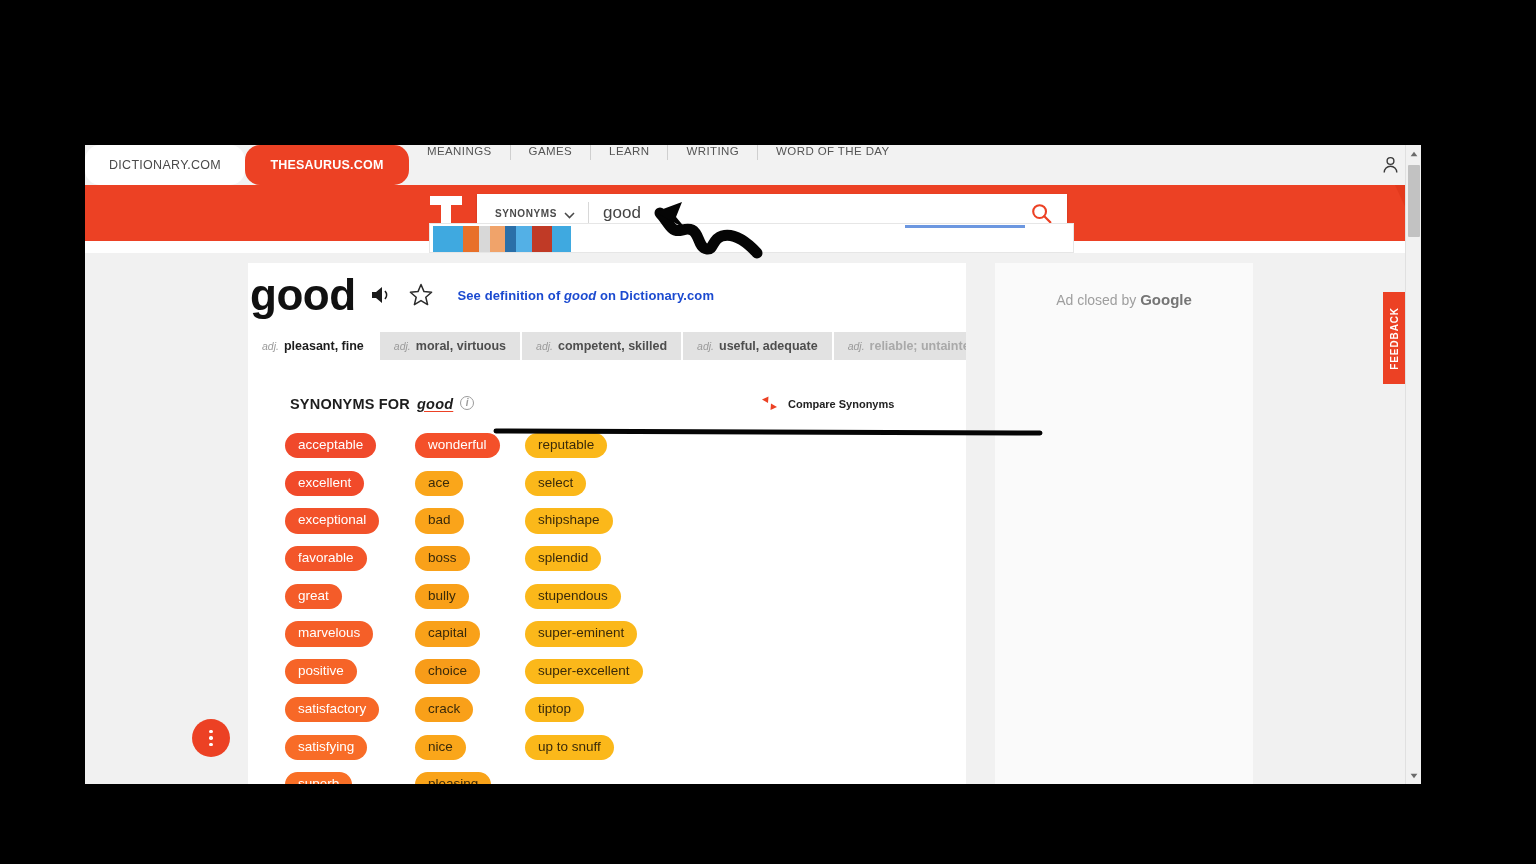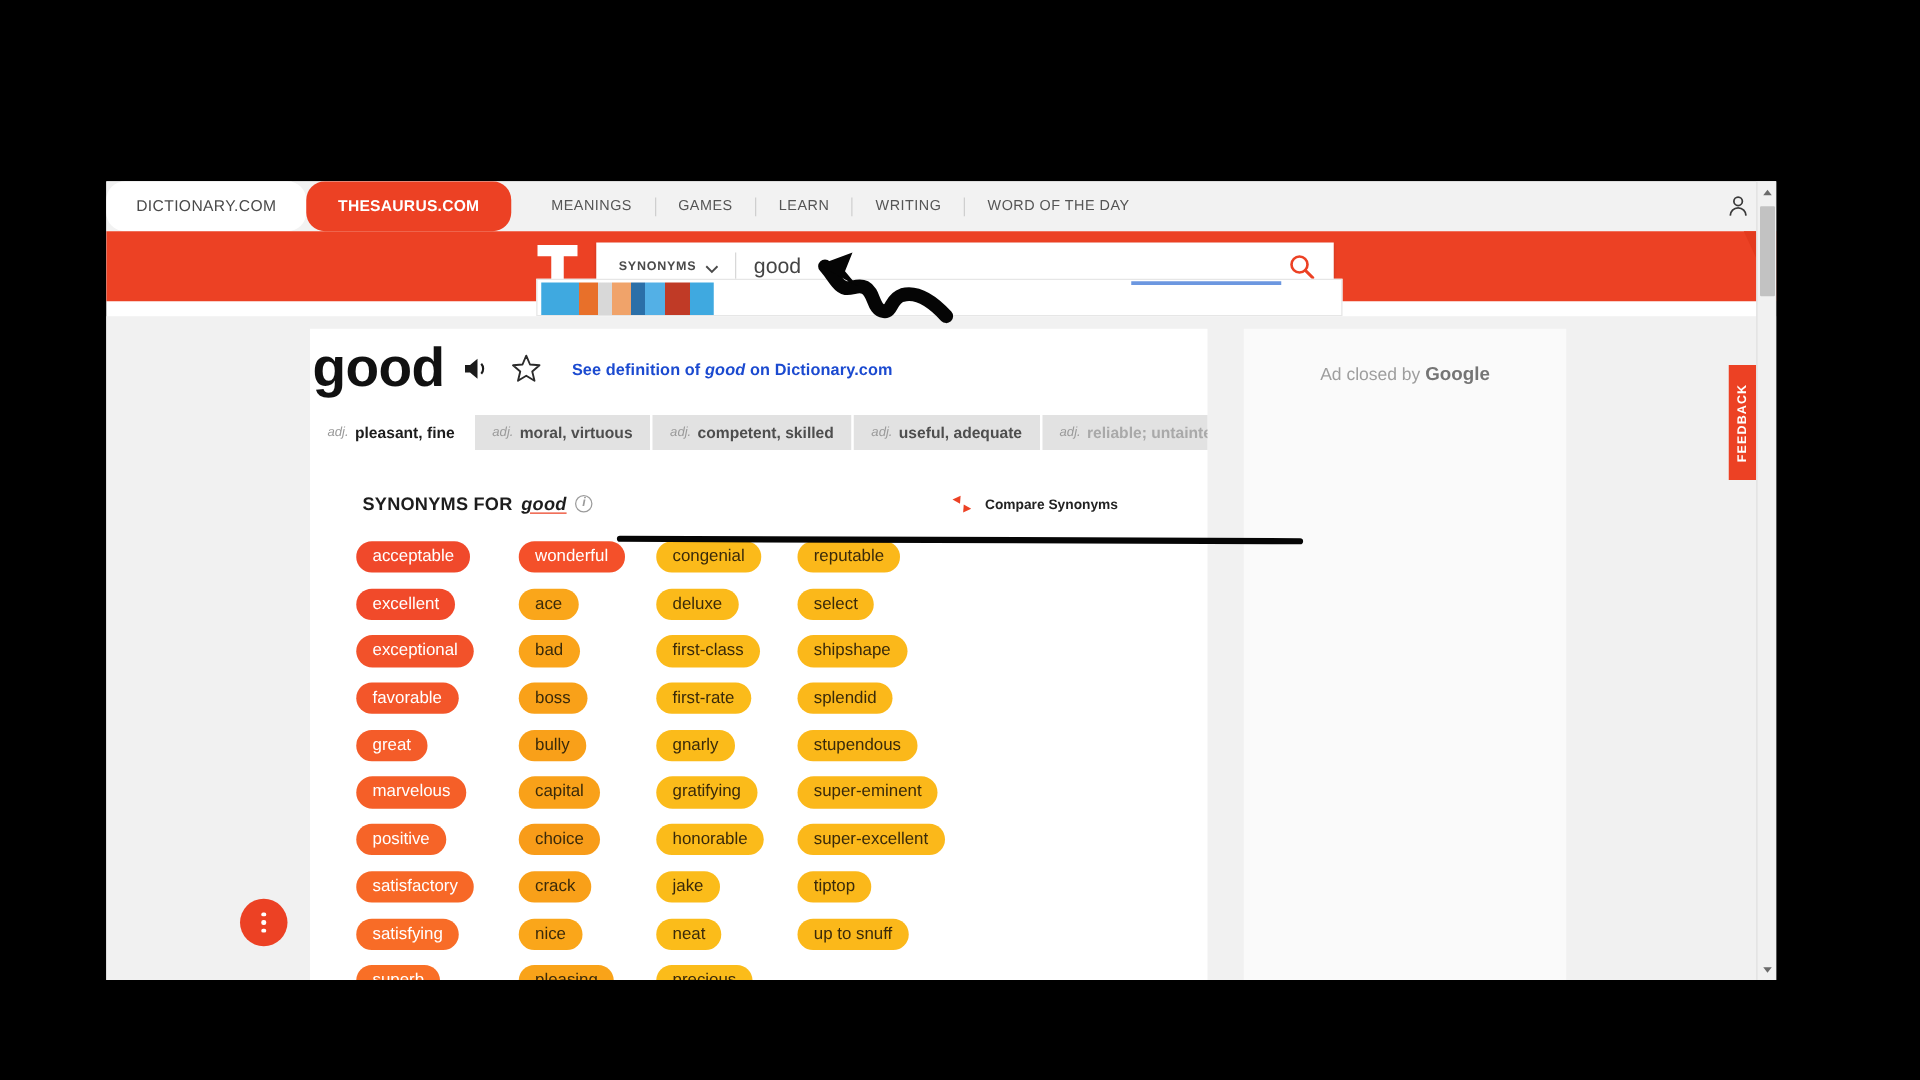--- a/index.html
+++ b/index.html
@@ -27,21 +27,21 @@
   }
   .brandtab {
     display: flex; align-items: center; justify-content: center;
     font-size: 12.5px; letter-spacing: .3px;
     padding: 0 24px;
     font-weight: 400;
     border-radius: 15px;
   }
   .brandtab.dict { background: #ffffff; color: #4a4a4a; width: 160px; }
   .brandtab.thes { background: #ec4124; color: #ffffff; font-weight: bold; width: 164px; letter-spacing:.2px;}
-  .navlinks { display: flex; align-items: center; padding-left: 14px; }
+  .navlinks { display: flex; align-items: flex-start; }
   .navlink {
     font-size: 11.5px; color: #555; letter-spacing: .4px;
     padding: 0 18px; white-space: nowrap;
   }
   .navsep { width: 1px; height: 15px; background: #cfcfcf; }
   .acct {
     margin-left: auto; display:flex; align-items:center;
     padding-right: 22px;
   }
 
@@ -373,32 +373,20 @@
         <div class="chip" style="background: rgb(250, 166, 26); color: rgb(58, 42, 10);">ace</div>
         <div class="chip" style="background: rgb(250, 164, 26); color: rgb(58, 42, 10);">bad</div>
         <div class="chip" style="background: rgb(249, 161, 25); color: rgb(58, 42, 10);">boss</div>
         <div class="chip" style="background: rgb(249, 160, 25); color: rgb(58, 42, 10);">bully</div>
         <div class="chip" style="background: rgb(249, 161, 25); color: rgb(58, 42, 10);">capital</div>
         <div class="chip" style="background: rgb(248, 156, 25); color: rgb(58, 42, 10);">choice</div>
         <div class="chip" style="background: rgb(249, 160, 25); color: rgb(58, 42, 10);">crack</div>
         <div class="chip" style="background: rgb(250, 166, 26); color: rgb(58, 42, 10);">nice</div>
         <div class="chip" style="background: rgb(249, 163, 25); color: rgb(58, 42, 10);">pleasing</div>
       </div>
-    <div class="chipcol c4">
-        <div class="chip" style="background: rgb(251, 186, 26); color: rgb(58, 42, 10);">congenial</div>
-        <div class="chip" style="background: rgb(251, 186, 26); color: rgb(58, 42, 10);">deluxe</div>
-        <div class="chip" style="background: rgb(251, 186, 26); color: rgb(58, 42, 10);">first-class</div>
-        <div class="chip" style="background: rgb(251, 187, 26); color: rgb(58, 42, 10);">first-rate</div>
-        <div class="chip" style="background: rgb(251, 187, 26); color: rgb(58, 42, 10);">gnarly</div>
-        <div class="chip" style="background: rgb(251, 187, 26); color: rgb(58, 42, 10);">gratifying</div>
-        <div class="chip" style="background: rgb(251, 187, 26); color: rgb(58, 42, 10);">honorable</div>
-        <div class="chip" style="background: rgb(251, 188, 26); color: rgb(58, 42, 10);">jake</div>
-        <div class="chip" style="background: rgb(251, 188, 26); color: rgb(58, 42, 10);">neat</div>
-        <div class="chip" style="background: rgb(251, 188, 26); color: rgb(58, 42, 10);">precious</div>
-      </div>
     <div class="chipcol c5">
         <div class="chip" style="background: rgb(251, 184, 26); color: rgb(58, 42, 10);">reputable</div>
         <div class="chip" style="background: rgb(251, 184, 26); color: rgb(58, 42, 10);">select</div>
         <div class="chip" style="background: rgb(251, 184, 26); color: rgb(58, 42, 10);">shipshape</div>
         <div class="chip" style="background: rgb(251, 184, 26); color: rgb(58, 42, 10);">splendid</div>
         <div class="chip" style="background: rgb(251, 184, 26); color: rgb(58, 42, 10);">stupendous</div>
         <div class="chip" style="background: rgb(251, 184, 26); color: rgb(58, 42, 10);">super-eminent</div>
         <div class="chip" style="background: rgb(251, 184, 26); color: rgb(58, 42, 10);">super-excellent</div>
         <div class="chip" style="background: rgb(251, 184, 26); color: rgb(58, 42, 10);">tiptop</div>
         <div class="chip" style="background: rgb(251, 184, 26); color: rgb(58, 42, 10);">up to snuff</div>

